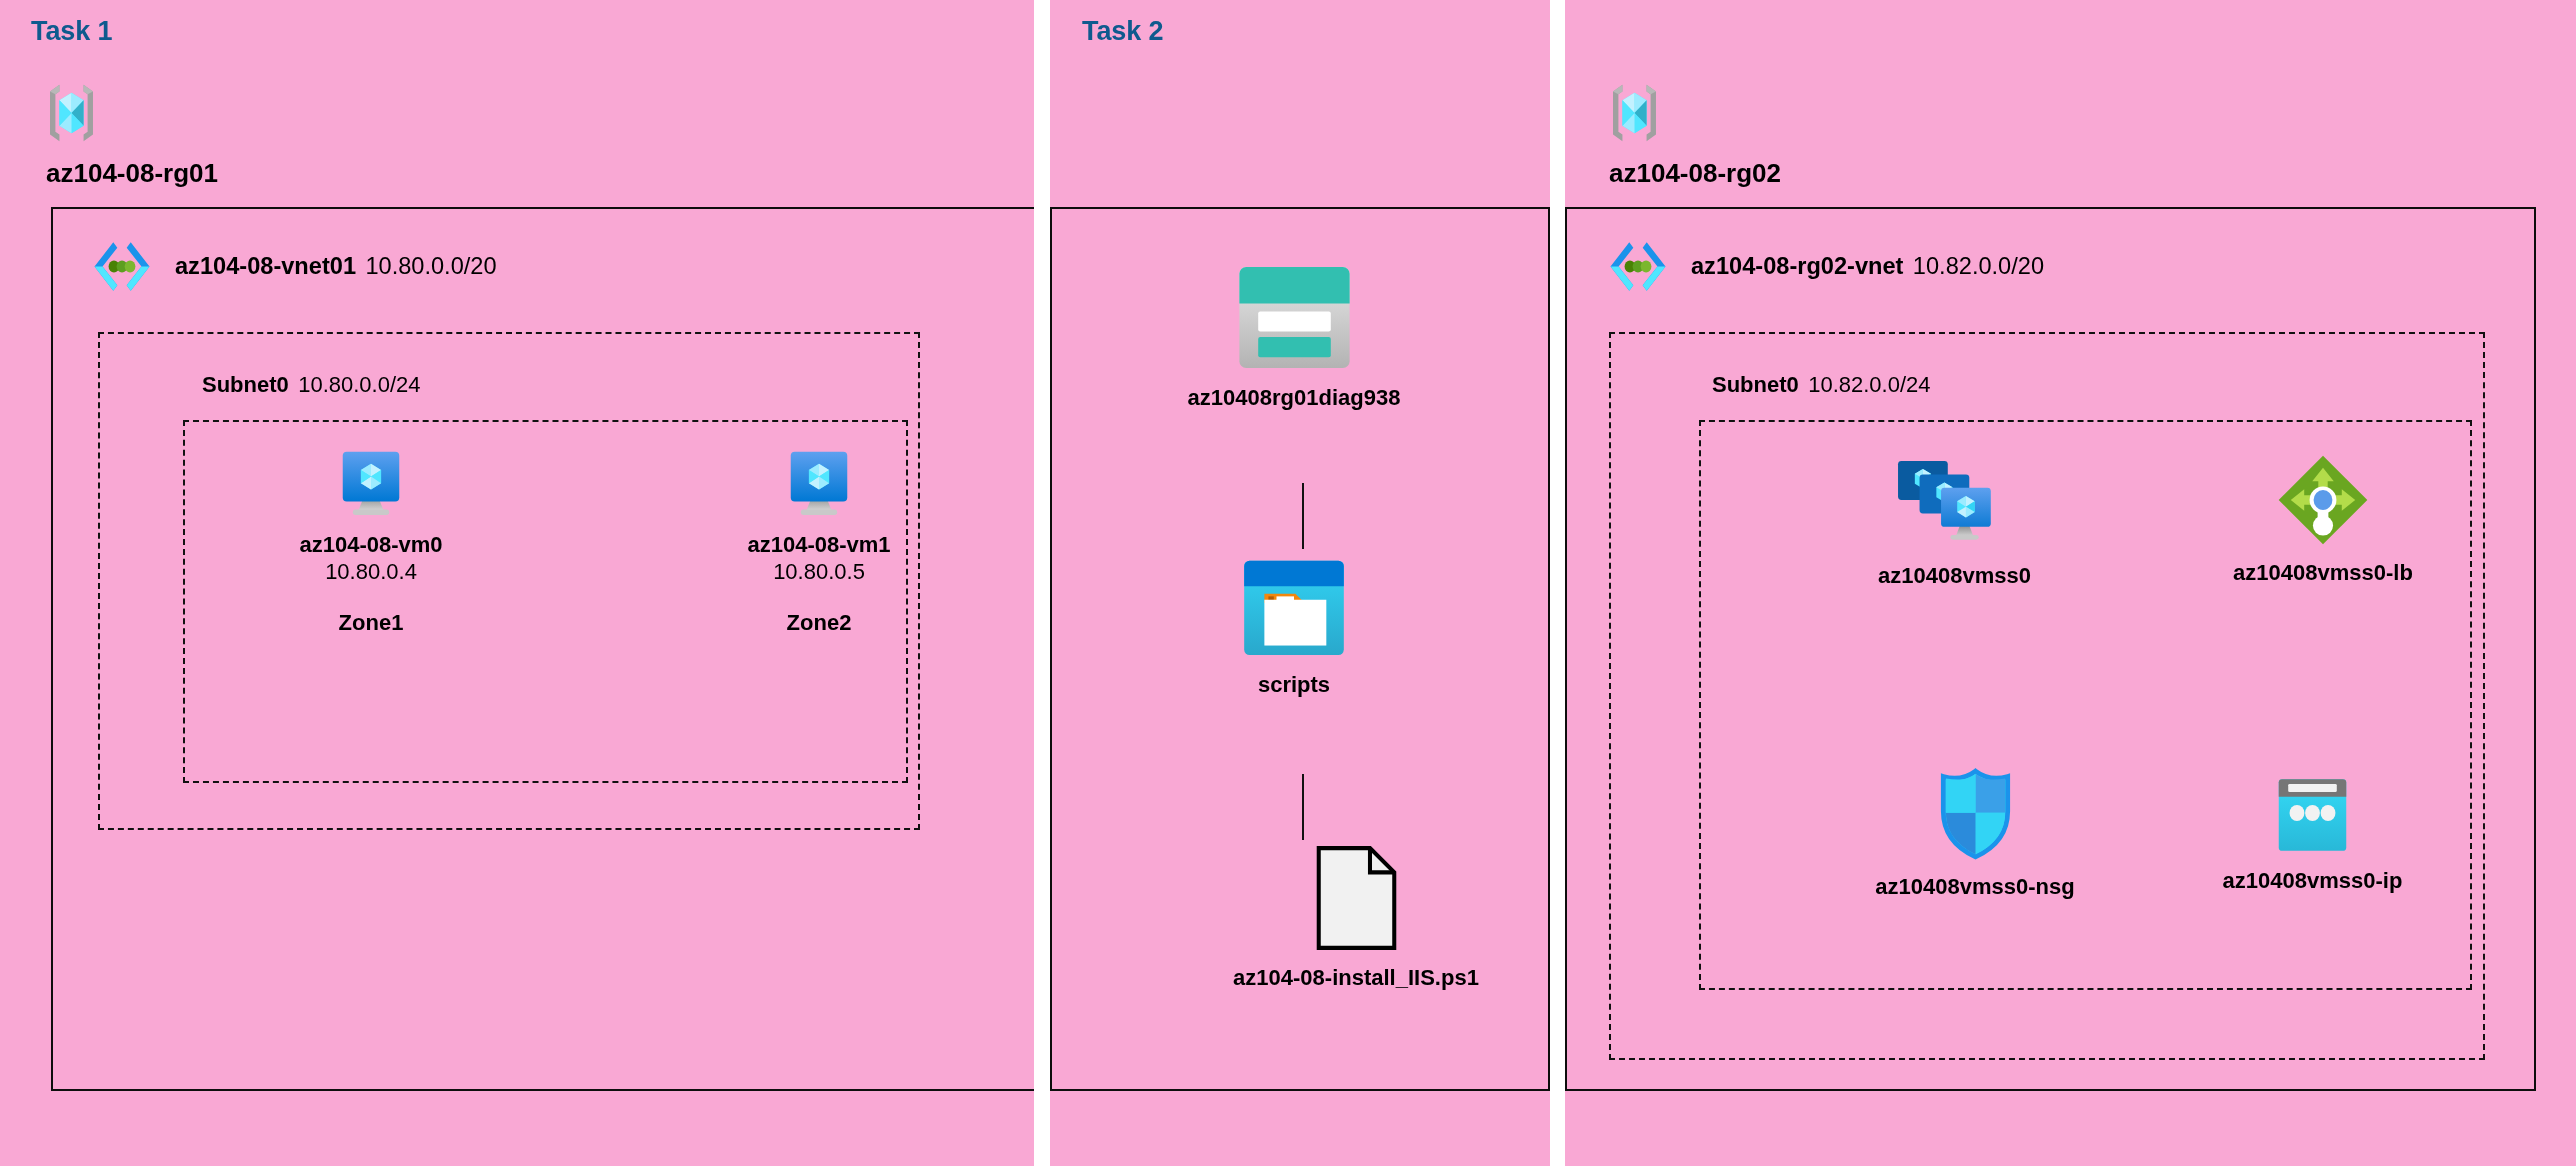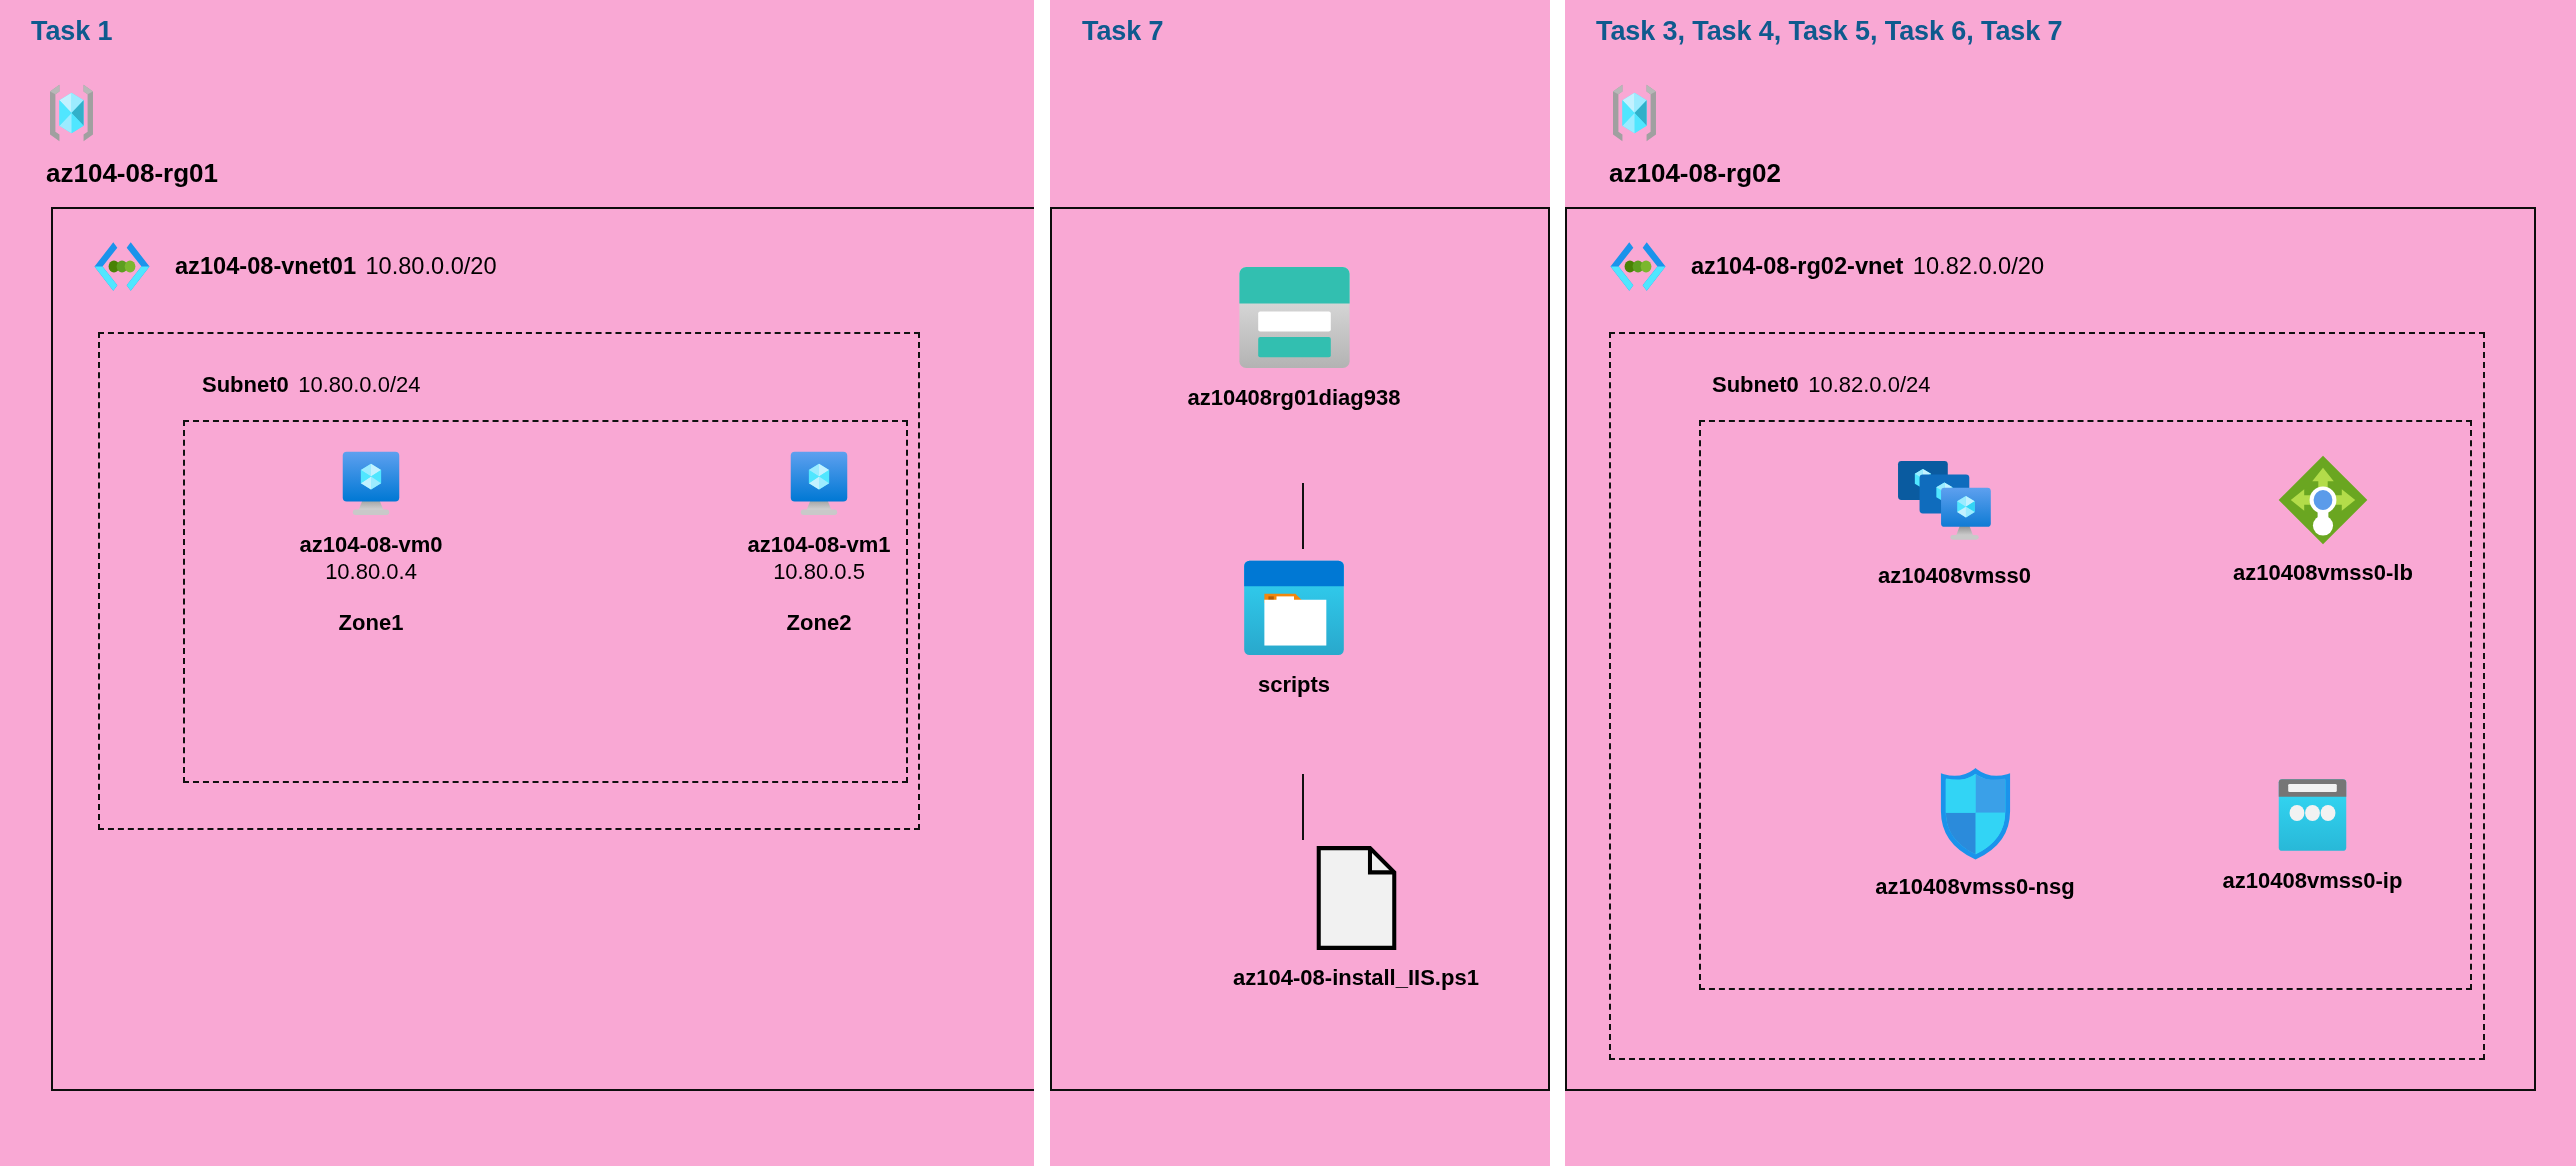--- a/index.html
+++ b/index.html
@@ -199,21 +199,21 @@
         <path d="M55 47 L40 37 L40 57 Z" fill="#50e6ff"></path>
       </svg>
     </span>
     <span class="cap">az104-08-vm1</span>
     <span class="sub">10.80.0.5</span>
     <span class="zone">Zone2</span>
   </div>
 </div>
 
 <div class="panel" id="panel-task2">
-  <div class="task-header" id="task2-header">Task 7</div>
+  <div class="task-header" id="task2-header">Task 2</div>
 </div>
 
 <div class="clip" id="clip2">
   <div class="vnet-box"></div>
 </div>
 
 <div class="node" id="node-storage">
   <span>
     <svg width="121" height="109" viewBox="0 0 180 162">
       <defs>
@@ -260,21 +260,20 @@
   <span>
     <svg width="89" height="108" viewBox="0 0 132 160">
       <path d="M10 6 L86 6 L122 42 L122 154 L10 154 Z" fill="#f1f1f1" stroke="#000000" stroke-width="6" stroke-linejoin="miter"></path>
       <path d="M86 6 L86 42 L122 42" fill="none" stroke="#000000" stroke-width="6"></path>
     </svg>
   </span>
   <span class="cap">az104-08-install_IIS.ps1</span>
 </div>
 
 <div class="panel" id="panel-task3">
-  <div class="task-header" id="task3-header">Task 3, Task 4, Task 5, Task 6, Task 7</div>
 
   <div class="rg-row" id="rg02-row">
     <span>
       <svg width="51" height="62" viewBox="0 0 76 92">
         <path d="M20 4 L6 14 L6 78 L20 88 L20 78 L14 74 L14 18 L20 14 Z" fill="#a0a0a0"></path>
         <path d="M20 4 L6 14 L14 18 L20 14 Z" fill="#b8b8b8"></path>
         <path d="M56 4 L70 14 L70 78 L56 88 L56 78 L62 74 L62 18 L56 14 Z" fill="#a0a0a0"></path>
         <path d="M56 4 L70 14 L62 18 L56 14 Z" fill="#b8b8b8"></path>
         <path d="M38 16 L56 27 L56 65 L38 76 L20 65 L20 27 Z" fill="#50e6ff"></path>
         <path d="M38 16 L56 27 L38 46 Z" fill="#9cebff"></path>

